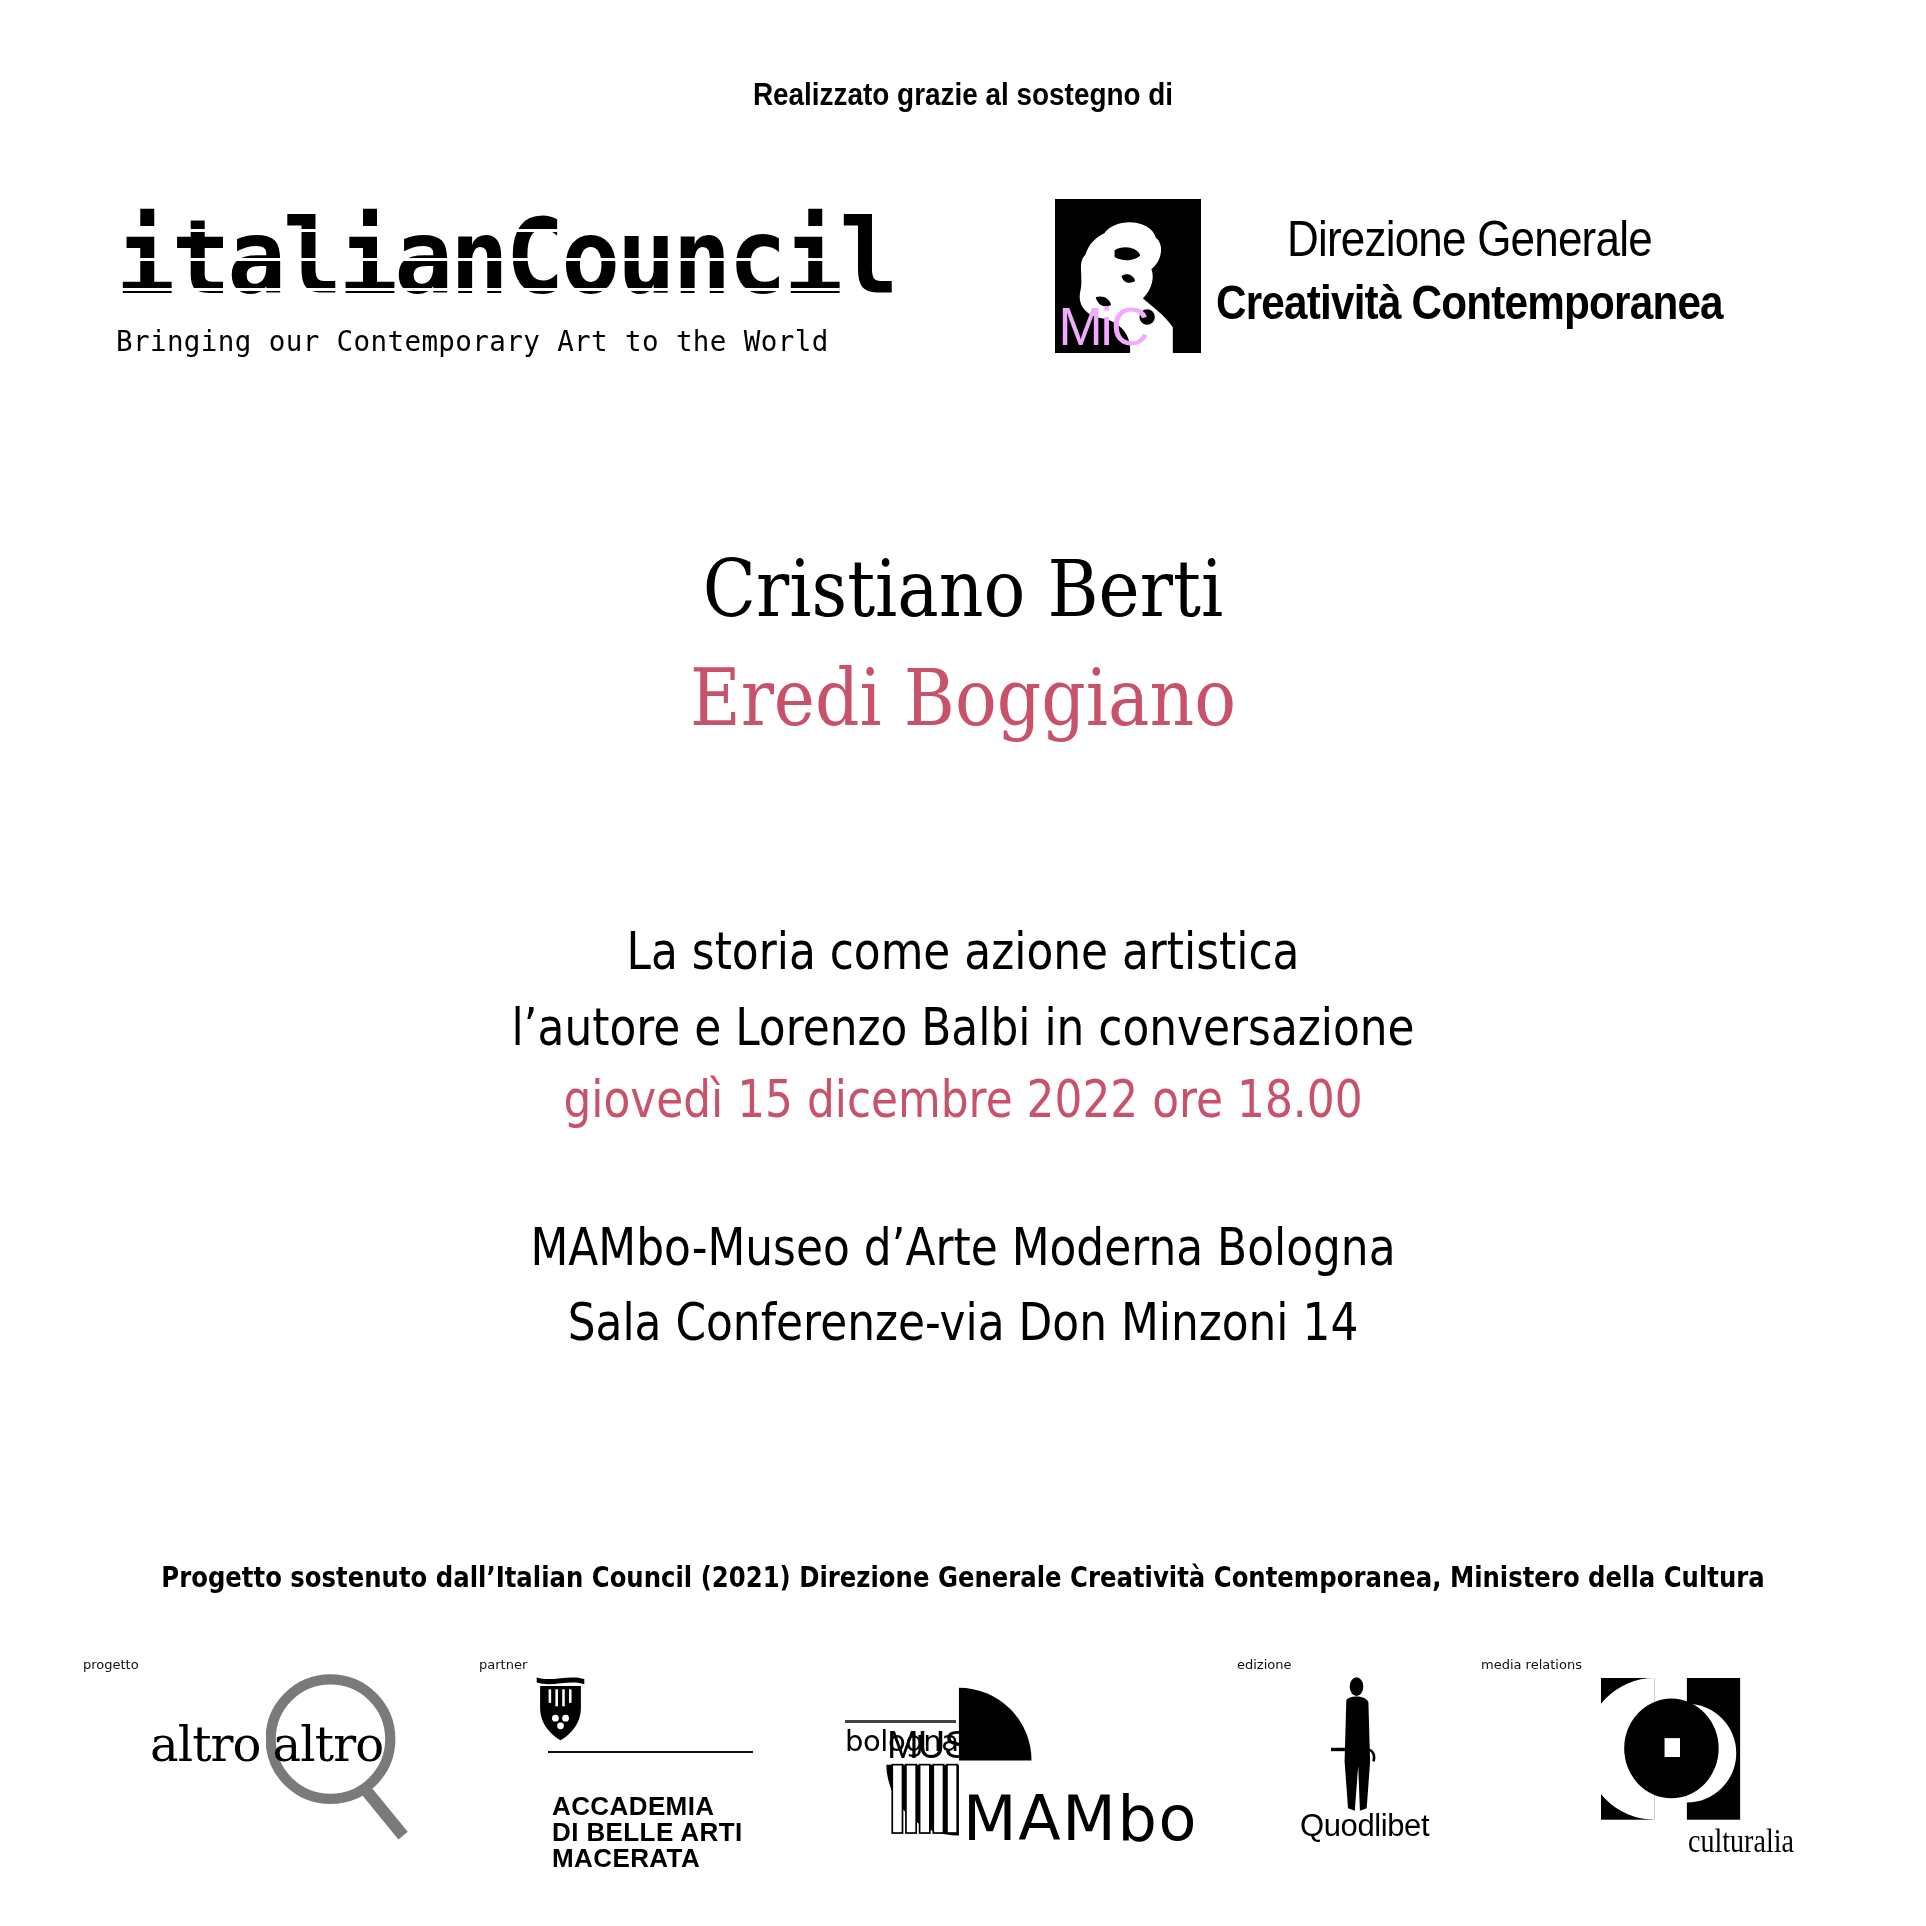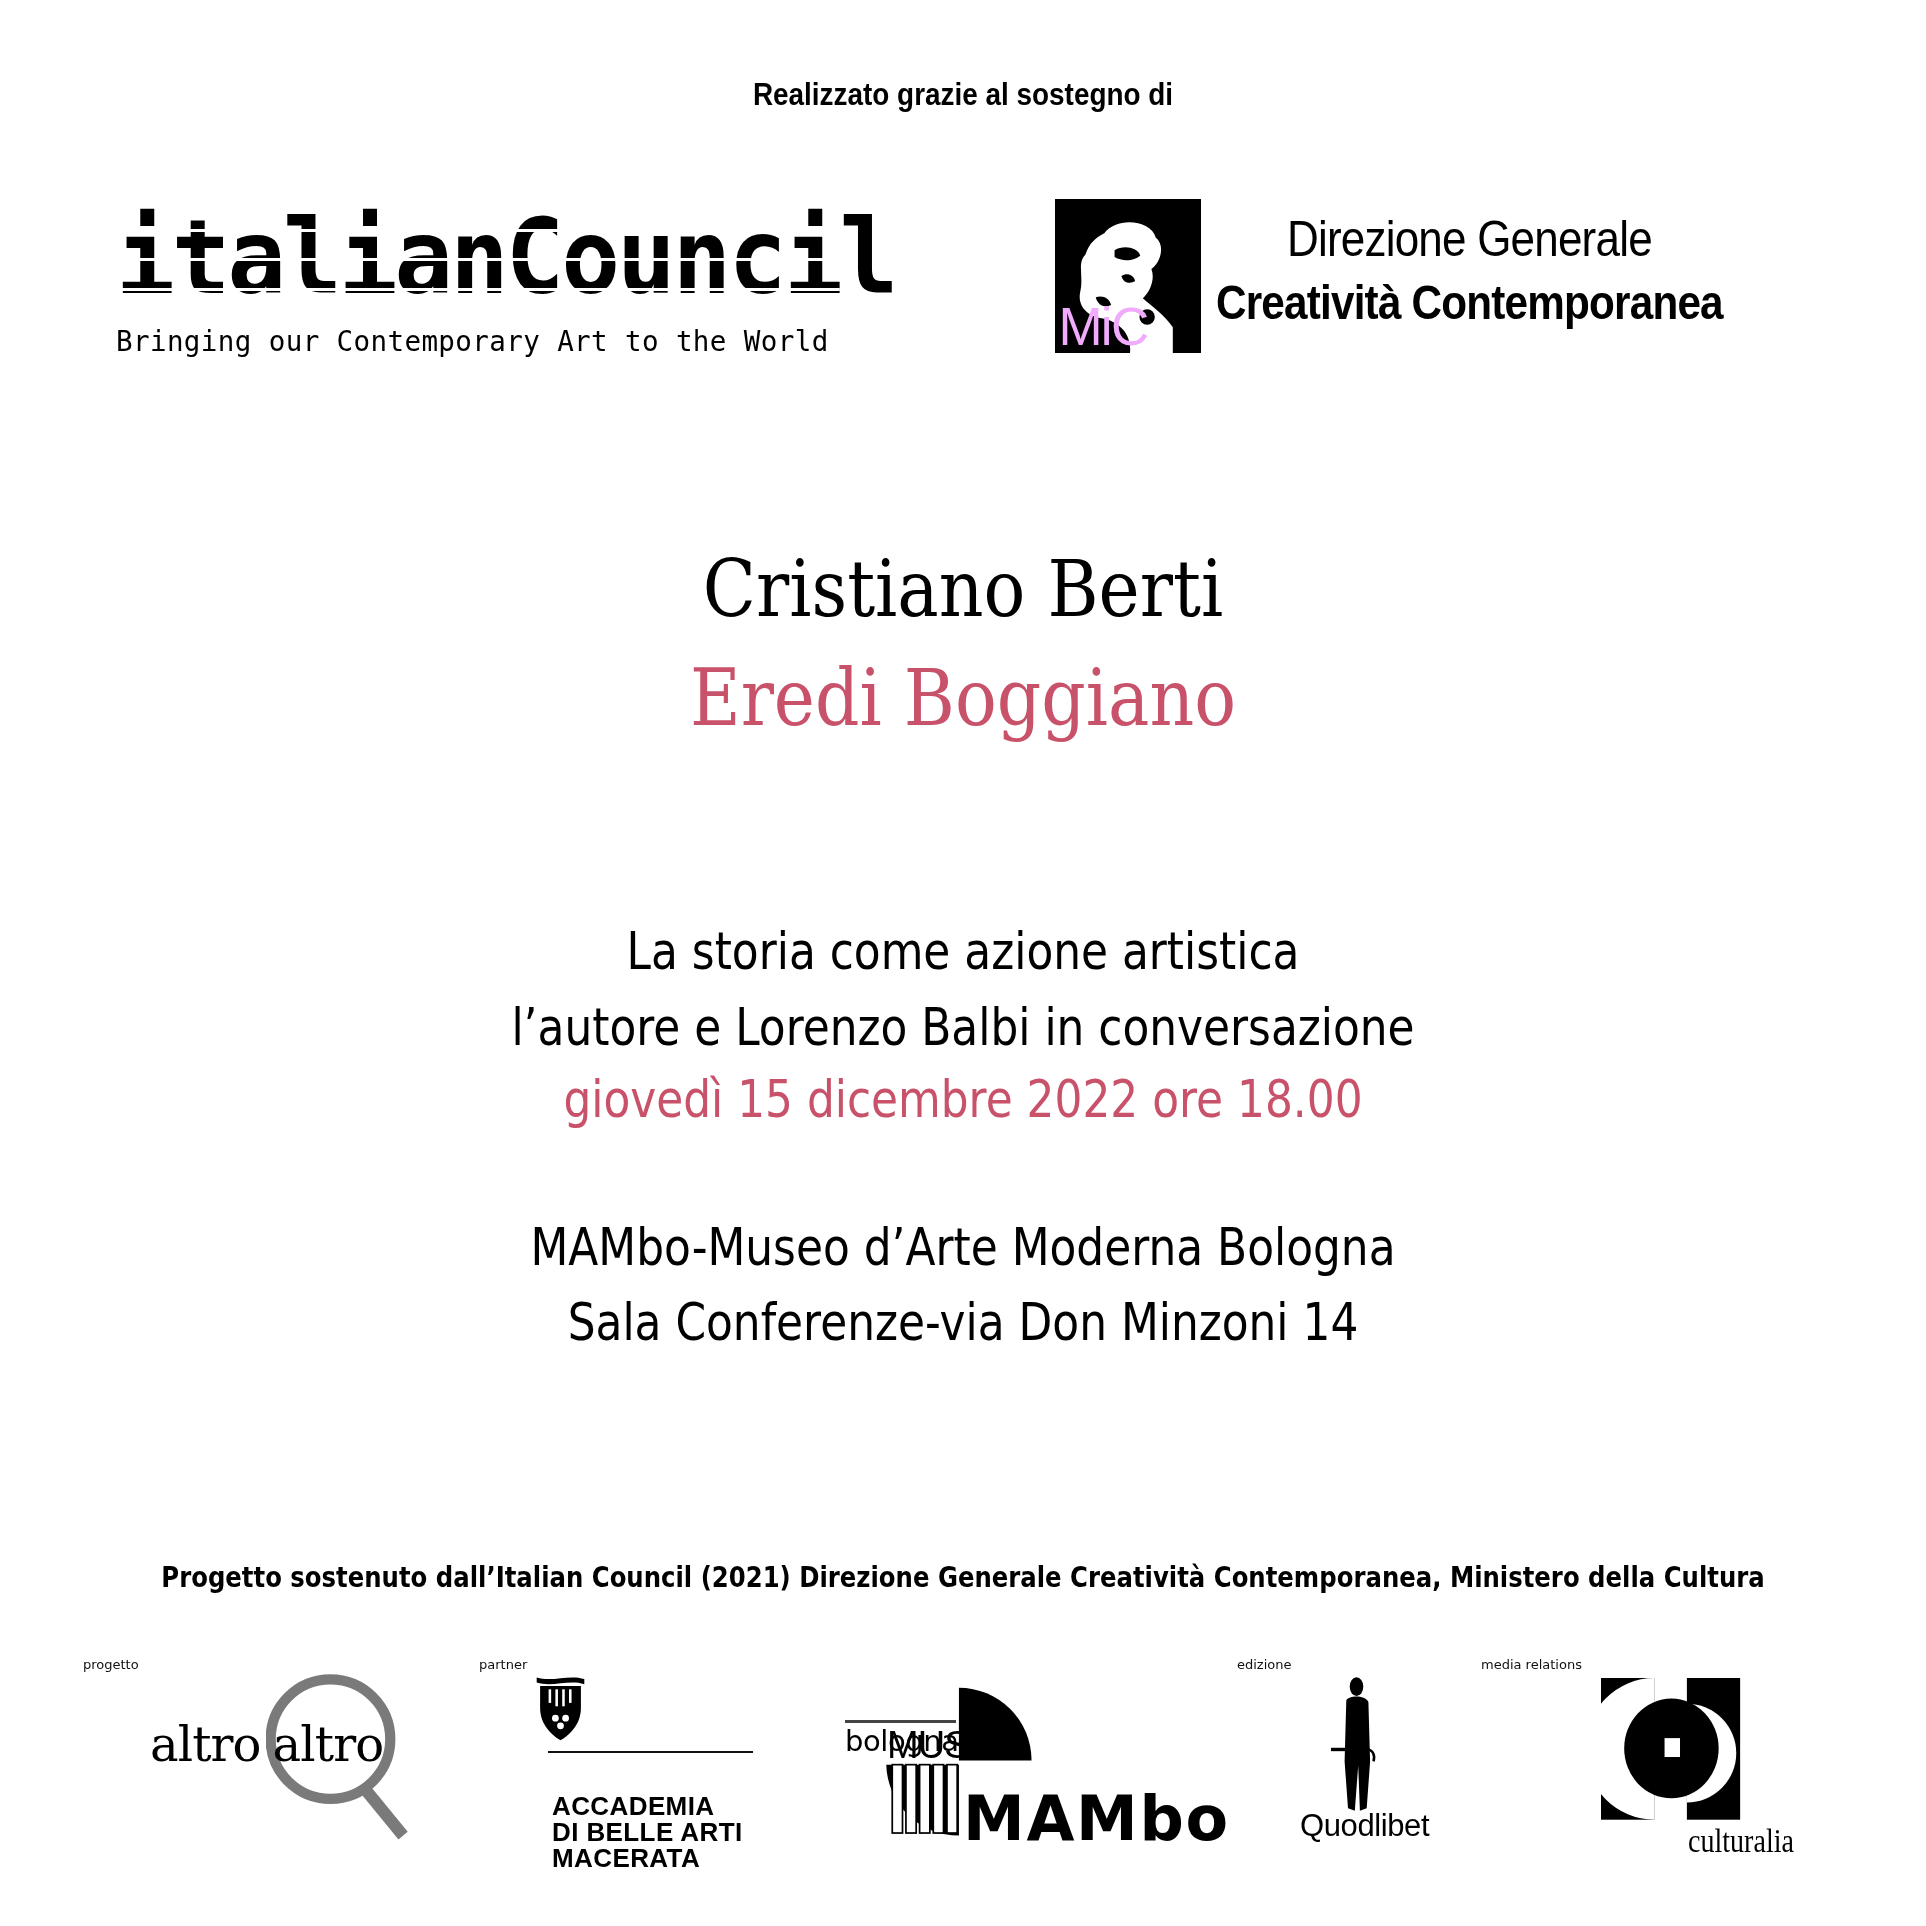--- a/index.html
+++ b/index.html
@@ -38,21 +38,21 @@
   .caption { font-family: "DejaVu Sans", sans-serif; font-size: 13px; color: #111; }
 
   
   #acc-text { left: 552px; top: 1769px; font-family: "Liberation Sans", sans-serif; font-weight: bold; font-size: 26px; line-height: 1.0; letter-spacing: 0.4px; margin-top: 24px; }
   #acc-rule { left: 548px; top: 1751px; width: 205px; height: 1.7px; background: #111; }
 
   
   #bologna-word { left: 845px; top: 1676px; font-family: "DejaVu Sans", sans-serif; font-size: 29px; letter-spacing: -0.4px; margin-top: 48px; }
   #bologna-rule { left: 845px; top: 1720px; width: 111px; height: 2.6px; background: #444; }
   #musei-word { left: 843px; top: 1724px; font-family: "Liberation Sans", sans-serif; font-size: 38px; letter-spacing: -0.9px; margin-left: 44px; }
-  #mambo-word { left: 963px; top: 1782px; font-family: "DejaVu Sans", sans-serif; font-weight: bold; font-size: 62px; letter-spacing: 1.7px; }
+  #mambo-word { left: 963px; top: 1782px; font-family: "DejaVu Sans", sans-serif; font-weight: normal; font-size: 62px; letter-spacing: 1.7px; }
 
   #quodlibet-word { left: 1300px; top: 1808px; font-family: Liberation Sans, sans-serif; font-size: 31px; letter-spacing: -0.4px; text-align: center; }
   #culturalia-word { left: 1688px; top: 1823px; font-family: "Liberation Serif", serif; font-size: 33px; transform: scaleX(0.85); transform-origin: left; }
 </style>
 </head>
 <body>
 
 <div id="support-heading" class="abs">Realizzato grazie al sostegno di</div>
 
 <div id="ic-logo" class="abs">

